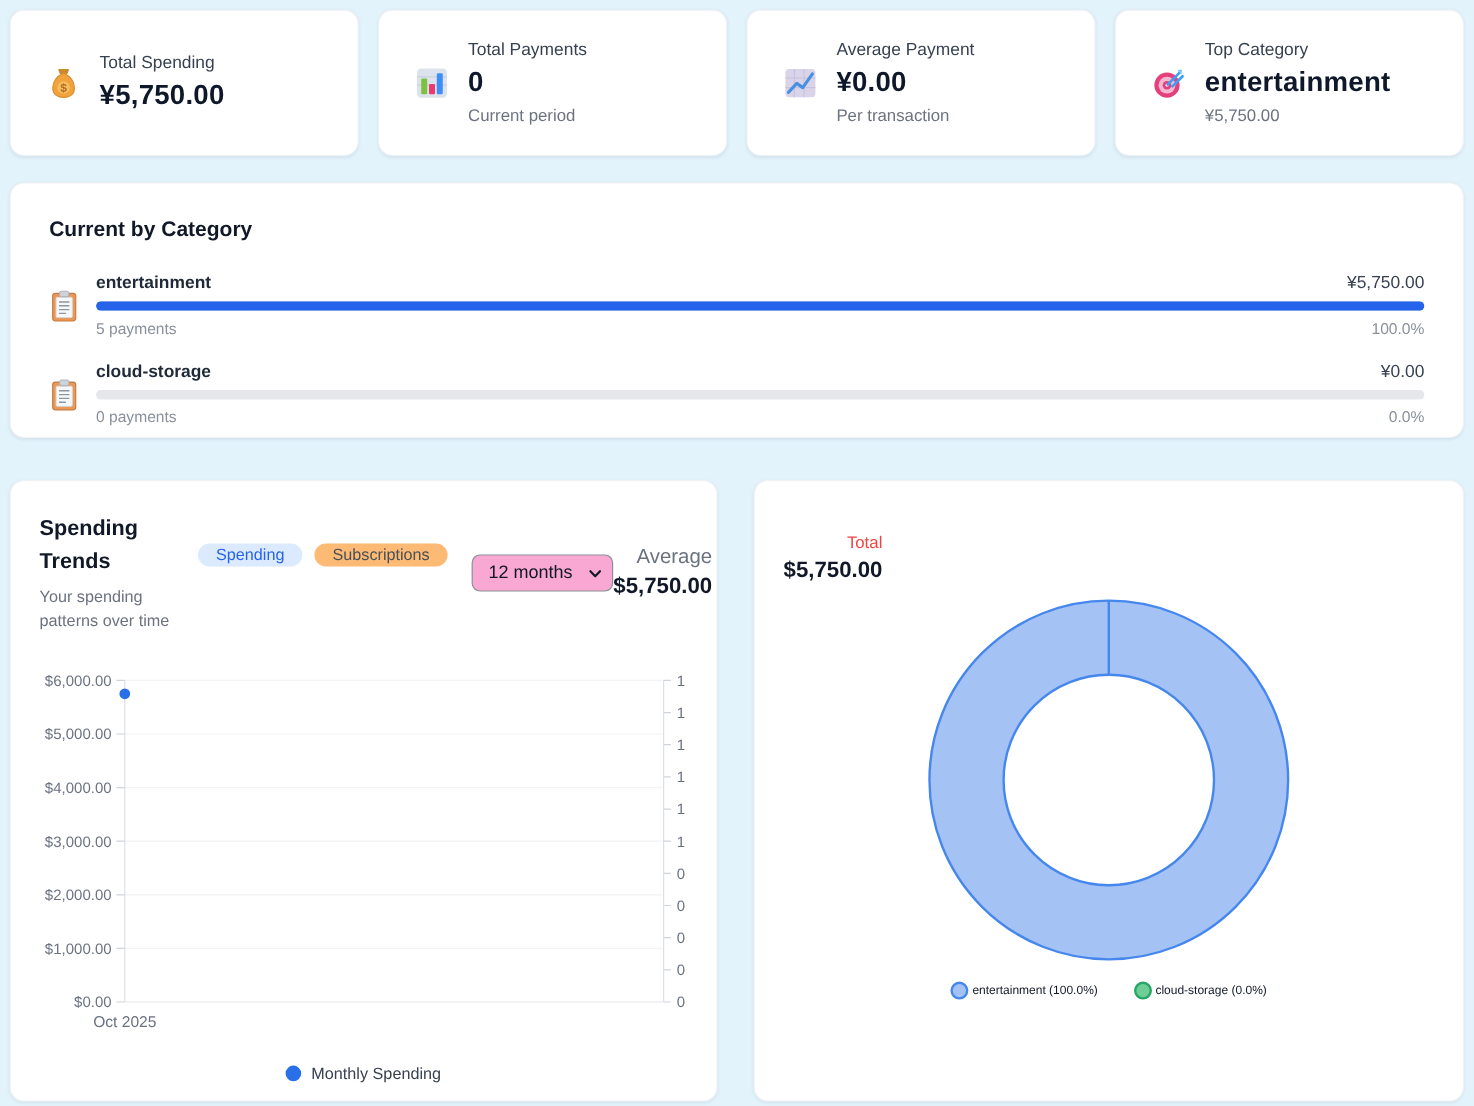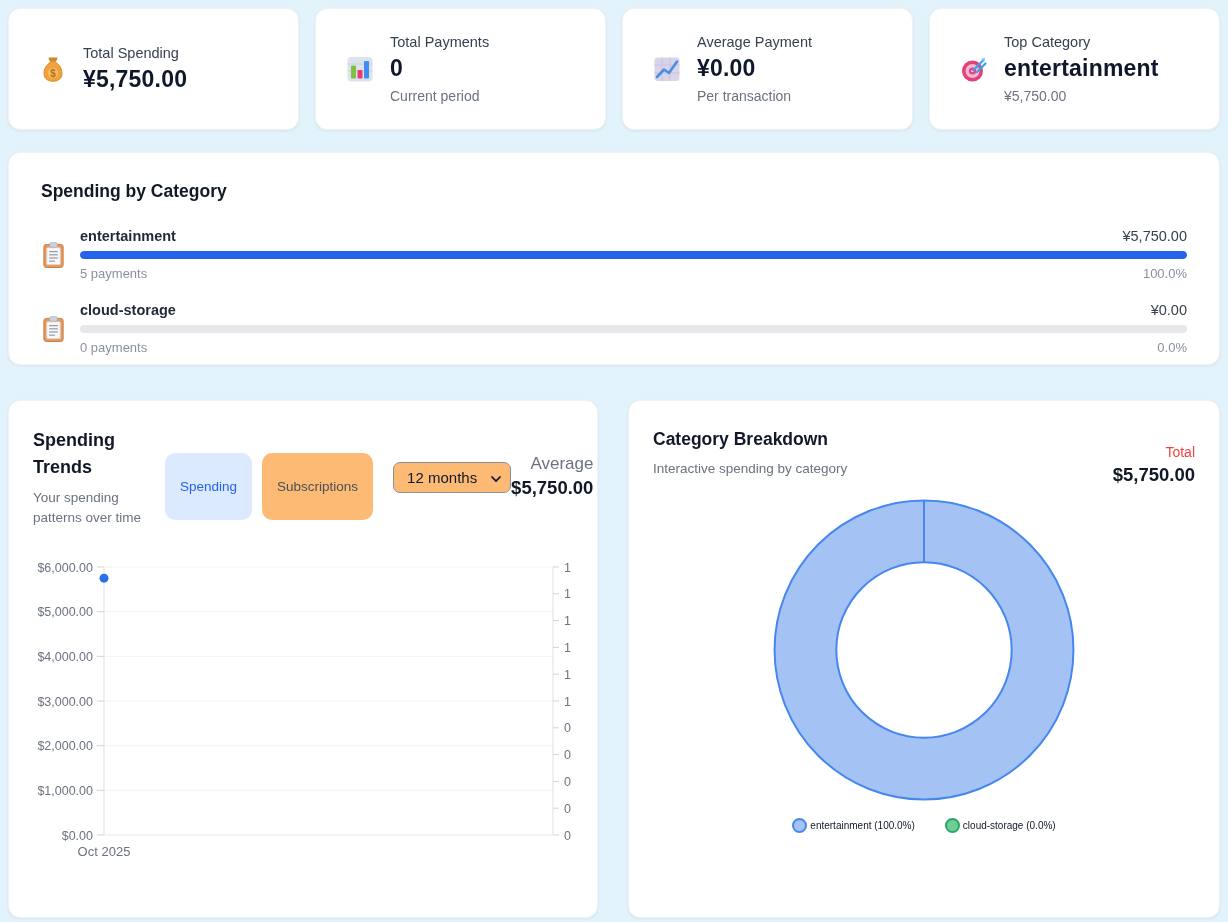--- a/index.html
+++ b/index.html
@@ -49,28 +49,28 @@
     background:#fff; border-radius:12px; padding:24px; height:518px;
     box-shadow:0 1px 3px rgba(15,23,42,.07); border:1px solid #f0f2f4;
   }
 
   
   .trends-header { display:flex; align-items:flex-start; }
   .trends-titleblock { width:132px; flex:0 0 auto; }
   .trends-title { font-size:18px; font-weight:bold; color:#111827; line-height:1.5; margin-top:2px; }
   .trends-subtitle { font-size:13.5px; color:#6b7280; line-height:1.45; margin-top:7px; width:125px; }
   .tabs { display:flex; gap:10px; margin-top:28px; }
-  .tab { border:none; border-radius:10px; padding:26px 15px; font-size:13.5px; cursor:pointer;
+  .tab { border:none; border-radius:10px; padding:2px 15px; font-size:13.5px; cursor:pointer;
          font-family:"Liberation Sans",sans-serif; }
   .tab.active { background:#dbeafe; color:#2563eb; }
   .tab.inactive { background:#fdba74; color:#495057; }
   .select-wrap { position:relative; margin-top:37px; margin-left:20px; }
   .period-select {
     appearance:none; -webkit-appearance:none; -moz-appearance:none;
-    border:1px solid #8b9096; border-radius:7px; background:#fdba74;
+    border:1px solid #8b9096; border-radius:7px; background:#f9a8d4;
     padding:0 32px 0 13px; height:31px; font-size:15px; color:#111827;
     font-family:"Liberation Sans",sans-serif;
   }
   .select-chevron { position:absolute; right:9px; top:9px; pointer-events:none; }
   .average-block { margin-left:auto; text-align:right; margin-top:29px; }
   .average-label { font-size:17px; color:#6b7280; }
   .average-value { font-size:18.5px; font-weight:bold; color:#111827; margin-top:3px; }
   .trend-chart-wrap { margin-top:28px; }
   .trend-legend { display:flex; justify-content:center; align-items:center; gap:8px; margin-top:24px; }
   .trend-legend-dot { width:13px; height:13px; border-radius:50%; }
@@ -163,21 +163,21 @@
       </span>
       <div class="stat-text">
         <div class="stat-label">Top Category</div>
         <div class="stat-value">entertainment</div>
         <div class="stat-sub">¥5,750.00</div>
       </div>
     </div>
   </div>
 
   <div class="category-card">
-    <div class="section-title">Spending by Category</div>
+    <div class="section-title">Current by Category</div>
     <div class="category-rows">
 
       <div class="category-row">
         <span class="cat-icon">
           <svg viewBox="0 0 26 28">
             <rect x="3" y="3" width="20" height="24" rx="2.5" fill="#e8995a" stroke="#c97a3d" stroke-width="1"></rect>
             <rect x="6" y="6.5" width="14" height="17.5" rx="1" fill="#f7f8f9" stroke="#d7dbe0" stroke-width=".8"></rect>
             <rect x="9" y="1.2" width="8" height="4.8" rx="1.5" fill="#cdd3da" stroke="#aab1bb" stroke-width=".8"></rect>
             <line x1="8.5" y1="10.5" x2="17.5" y2="10.5" stroke="#8d96a3" stroke-width="1.2"></line>
             <line x1="8.5" y1="13.8" x2="17.5" y2="13.8" stroke="#8d96a3" stroke-width="1.2"></line>
@@ -303,28 +303,28 @@
             <text x="531" y="230.9" fill="#6b7280" font-size="12.5">0</text>
             <line x1="520" y1="253.2" x2="526" y2="253.2" stroke="#cfd4da"></line>
             <text x="531" y="257.7" fill="#6b7280" font-size="12.5">0</text>
             <line x1="520" y1="280" x2="526" y2="280" stroke="#cfd4da"></line>
             <text x="531" y="284.5" fill="#6b7280" font-size="12.5">0</text>
             <circle cx="71" cy="23.16666666666663" r="4.5" fill="#2970e8"></circle>
             <text x="71" y="301" text-anchor="middle" fill="#6b7280" font-size="13">Oct 2025</text>
           </svg>
       </div>
 
+      <div class="trend-legend">
+        <span class="trend-legend-dot" style="background: rgb(41, 112, 232);"></span>
+        <span class="trend-legend-label">Monthly Spending</span>
+      </div>
     </div>
 
     <div class="panel">
       <div class="breakdown-header">
-        <div>
-          <div class="breakdown-title">Category Breakdown</div>
-          <div class="breakdown-subtitle">Interactive spending by category</div>
-        </div>
         <div class="total-block">
           <div class="total-label">Total</div>
           <div class="total-value">$5,750.00</div>
         </div>
       </div>
 
       <div class="donut-wrap">
         <svg id="donut-svg" width="544" height="324" viewBox="0 0 544 324">
             <path d="M 122 162 a 150 150 0 1 0 300 0 a 150 150 0 1 0 -300 0 Z M 184 162 a 88 88 0 1 0 176 0 a 88 88 0 1 0 -176 0 Z" fill-rule="evenodd" fill="#a4c2f4" stroke="#4687ee" stroke-width="2"></path>
             <line x1="272" y1="12" x2="272" y2="74" stroke="#4687ee" stroke-width="2"></line>

